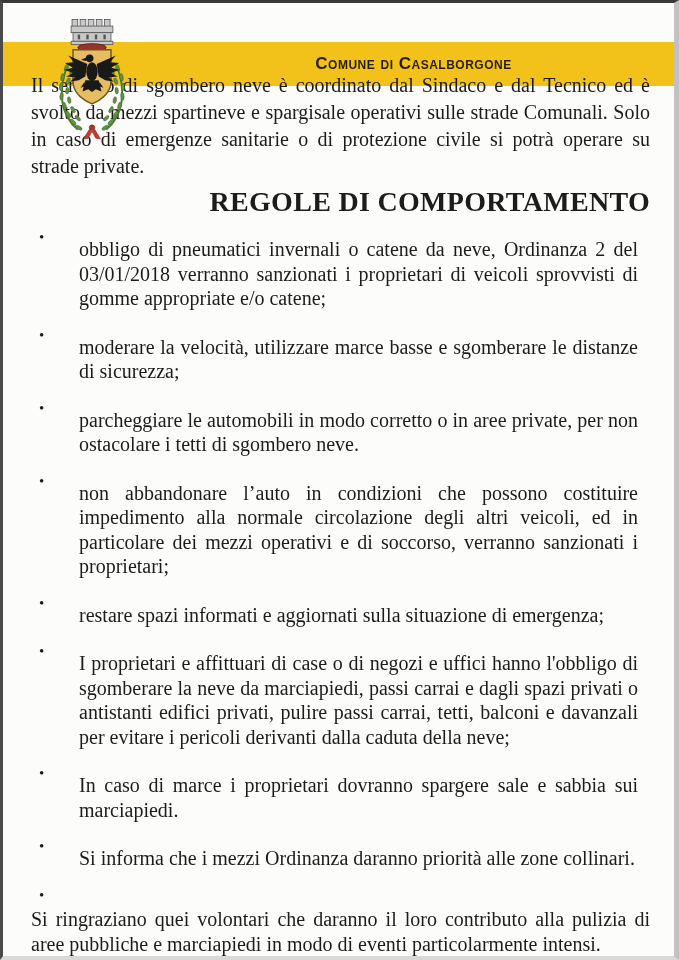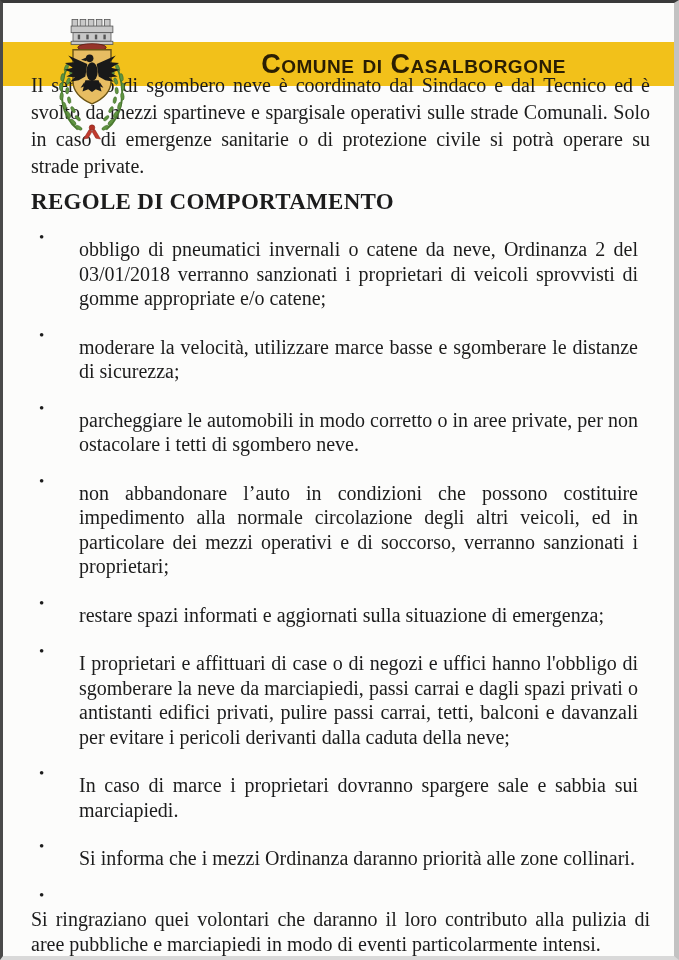--- a/index.html
+++ b/index.html
@@ -18,21 +18,21 @@
     color:#1C1C1C;
   }
   .band {
     position:absolute; left:0; right:0; top:39px; height:44px;
     background:#F2C11A;
   }
   .band-title {
     margin-left:150px;
     text-align:center;
     line-height:44px;
-    font-size:27px;
+    font-size:17px;
     font-weight:bold;
     font-variant:small-caps;
     letter-spacing:0.5px;
     color:#2A1E03;
     white-space:nowrap;
   }
   .crest {
     position:absolute; left:32px; top:4px;
     width:114px; height:135px;
     z-index:2;
@@ -41,22 +41,22 @@
     position:relative;
     box-sizing:border-box;
     padding:69px 24px 0 28px;
     font-size:20px;
     line-height:27px;
     font-family:Liberation Serif, serif;
   }
   .para { margin:0; text-align:justify; }
   .rules-heading {
     margin:8px 0 10px 0;
-    text-align:left;
-    font-size:23px;
+    text-align:right;
+    font-size:28px;
     font-weight:bold;
     letter-spacing:0.3px;
   }
   .bullets { line-height:24.5px; }
   .bullet-row { display:flex; }
   .dot {
     flex:0 0 36px;
     padding-left:8px;
     box-sizing:border-box;
     font-size:15px;

